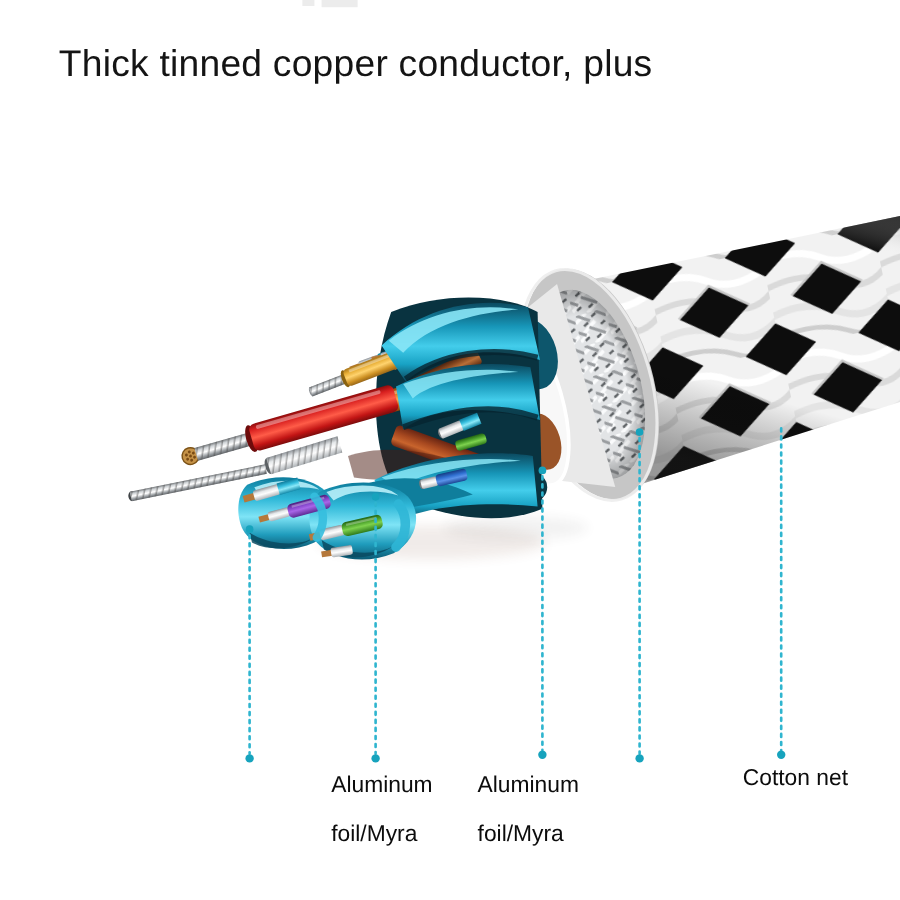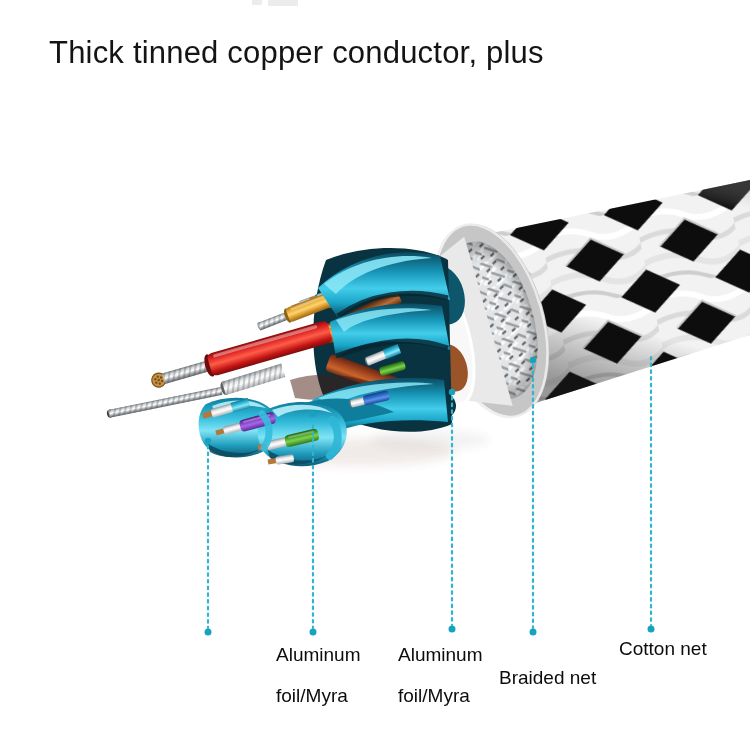--- a/index.html
+++ b/index.html
@@ -353,16 +353,15 @@
   </svg>
 
   <div class="lbl" id="lbl-alu1">
     <div>Aluminum</div>
     <div>foil/Myra</div>
   </div>
   <div class="lbl" id="lbl-alu2">
     <div>Aluminum</div>
     <div>foil/Myra</div>
   </div>
-  <div class="lbl" id="lbl-braided">Braided net</div>
   <div class="lbl" id="lbl-cotton">Cotton net</div>
 
 </div>
 
 </body></html>

